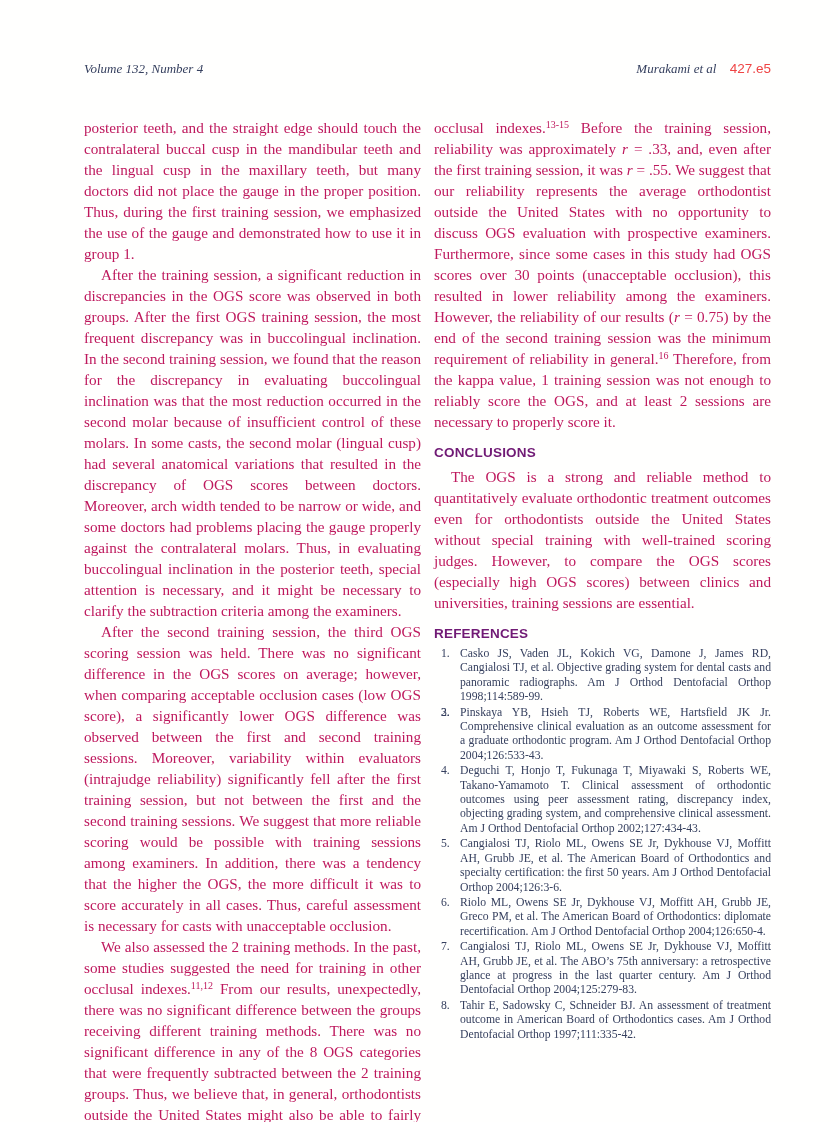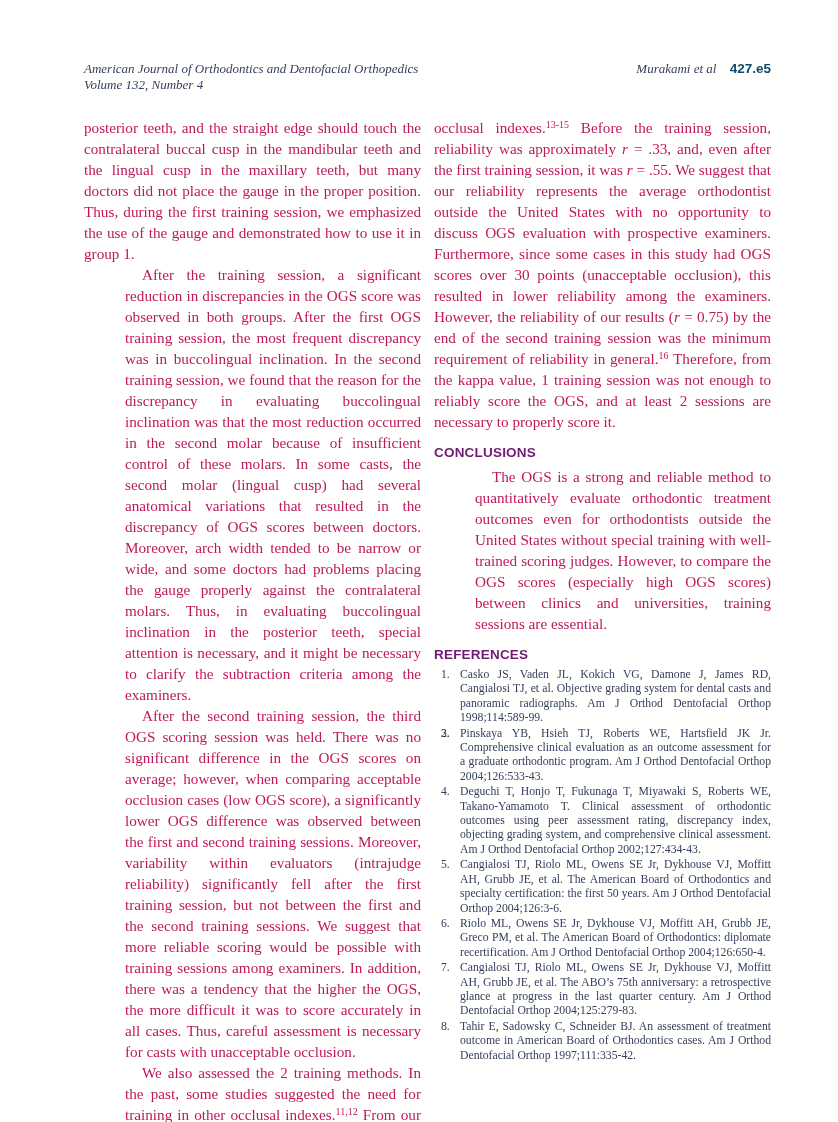--- a/index.html
+++ b/index.html
@@ -26,42 +26,42 @@
     position: absolute;
     right: 67px; top: 61px;
     font-size: 13px;
     line-height: 16px;
     white-space: nowrap;
     text-align: right;
   }
   .hdr-authors { font-style: italic; margin-top: 12px; }
   .hdr-folio {
     font-family: "Liberation Sans", sans-serif;
-    font-weight: bold;
+    font-weight: normal;
     font-style: normal;
     font-size: 13.5px;
-    color: #0c4a6e;
+    color: #ef4444;
     margin-left: 10px;
   }
   
   .col {
     position: absolute;
     top: 117px;
     width: 337px;
   }
   .col-left  { left: 84px; }
   .col-right { left: 434px; }
   .body-p {
     margin: 0;
     font-size: 15.2px;
     line-height: 21px;
     text-align: justify;
     color: #be185d;
   }
-  .ind { text-indent: 17px; margin-left: 41px; }
+  .ind { text-indent: 17px; }
   sup {
     font-size: 10px;
     line-height: 0;
     vertical-align: baseline;
     position: relative;
     top: -5px;
   }
   em { font-style: italic; }
   .sec-heading {
     margin: 13px 0 6px 0;
@@ -86,21 +86,20 @@
     left: 7px;
     top: 0;
   }
 </style>
 </head>
 <body>
 
 <div class="page">
 
   <div class="hdr-left">
-    <div>American Journal of Orthodontics and Dentofacial Orthopedics</div>
     <div>Volume 132, Number 4</div>
   </div>
 
   <div class="hdr-right">
     <span class="hdr-authors">Murakami et al</span>
     <span class="hdr-folio">427.e5</span>
   </div>
 
   <div class="col col-left">
     <p class="body-p">posterior teeth, and the straight edge should touch the contralateral buccal cusp in the mandibular teeth and the lingual cusp in the maxillary teeth, but many doctors did not place the gauge in the proper position. Thus, during the first training session, we emphasized the use of the gauge and demonstrated how to use it in group 1.</p>

